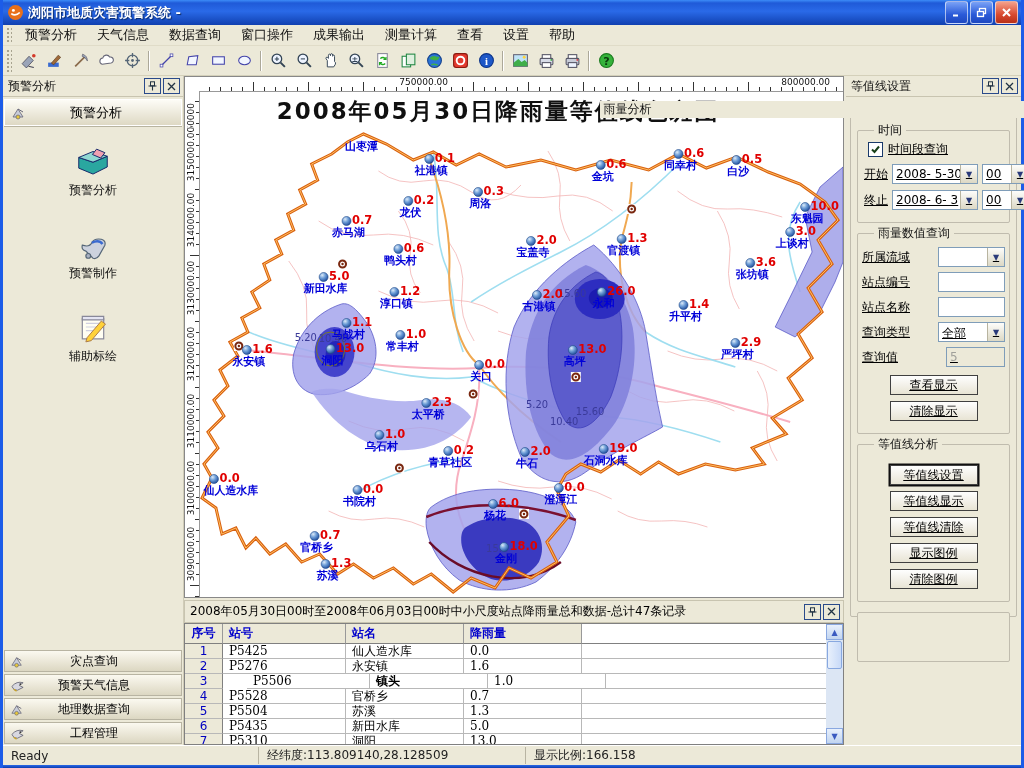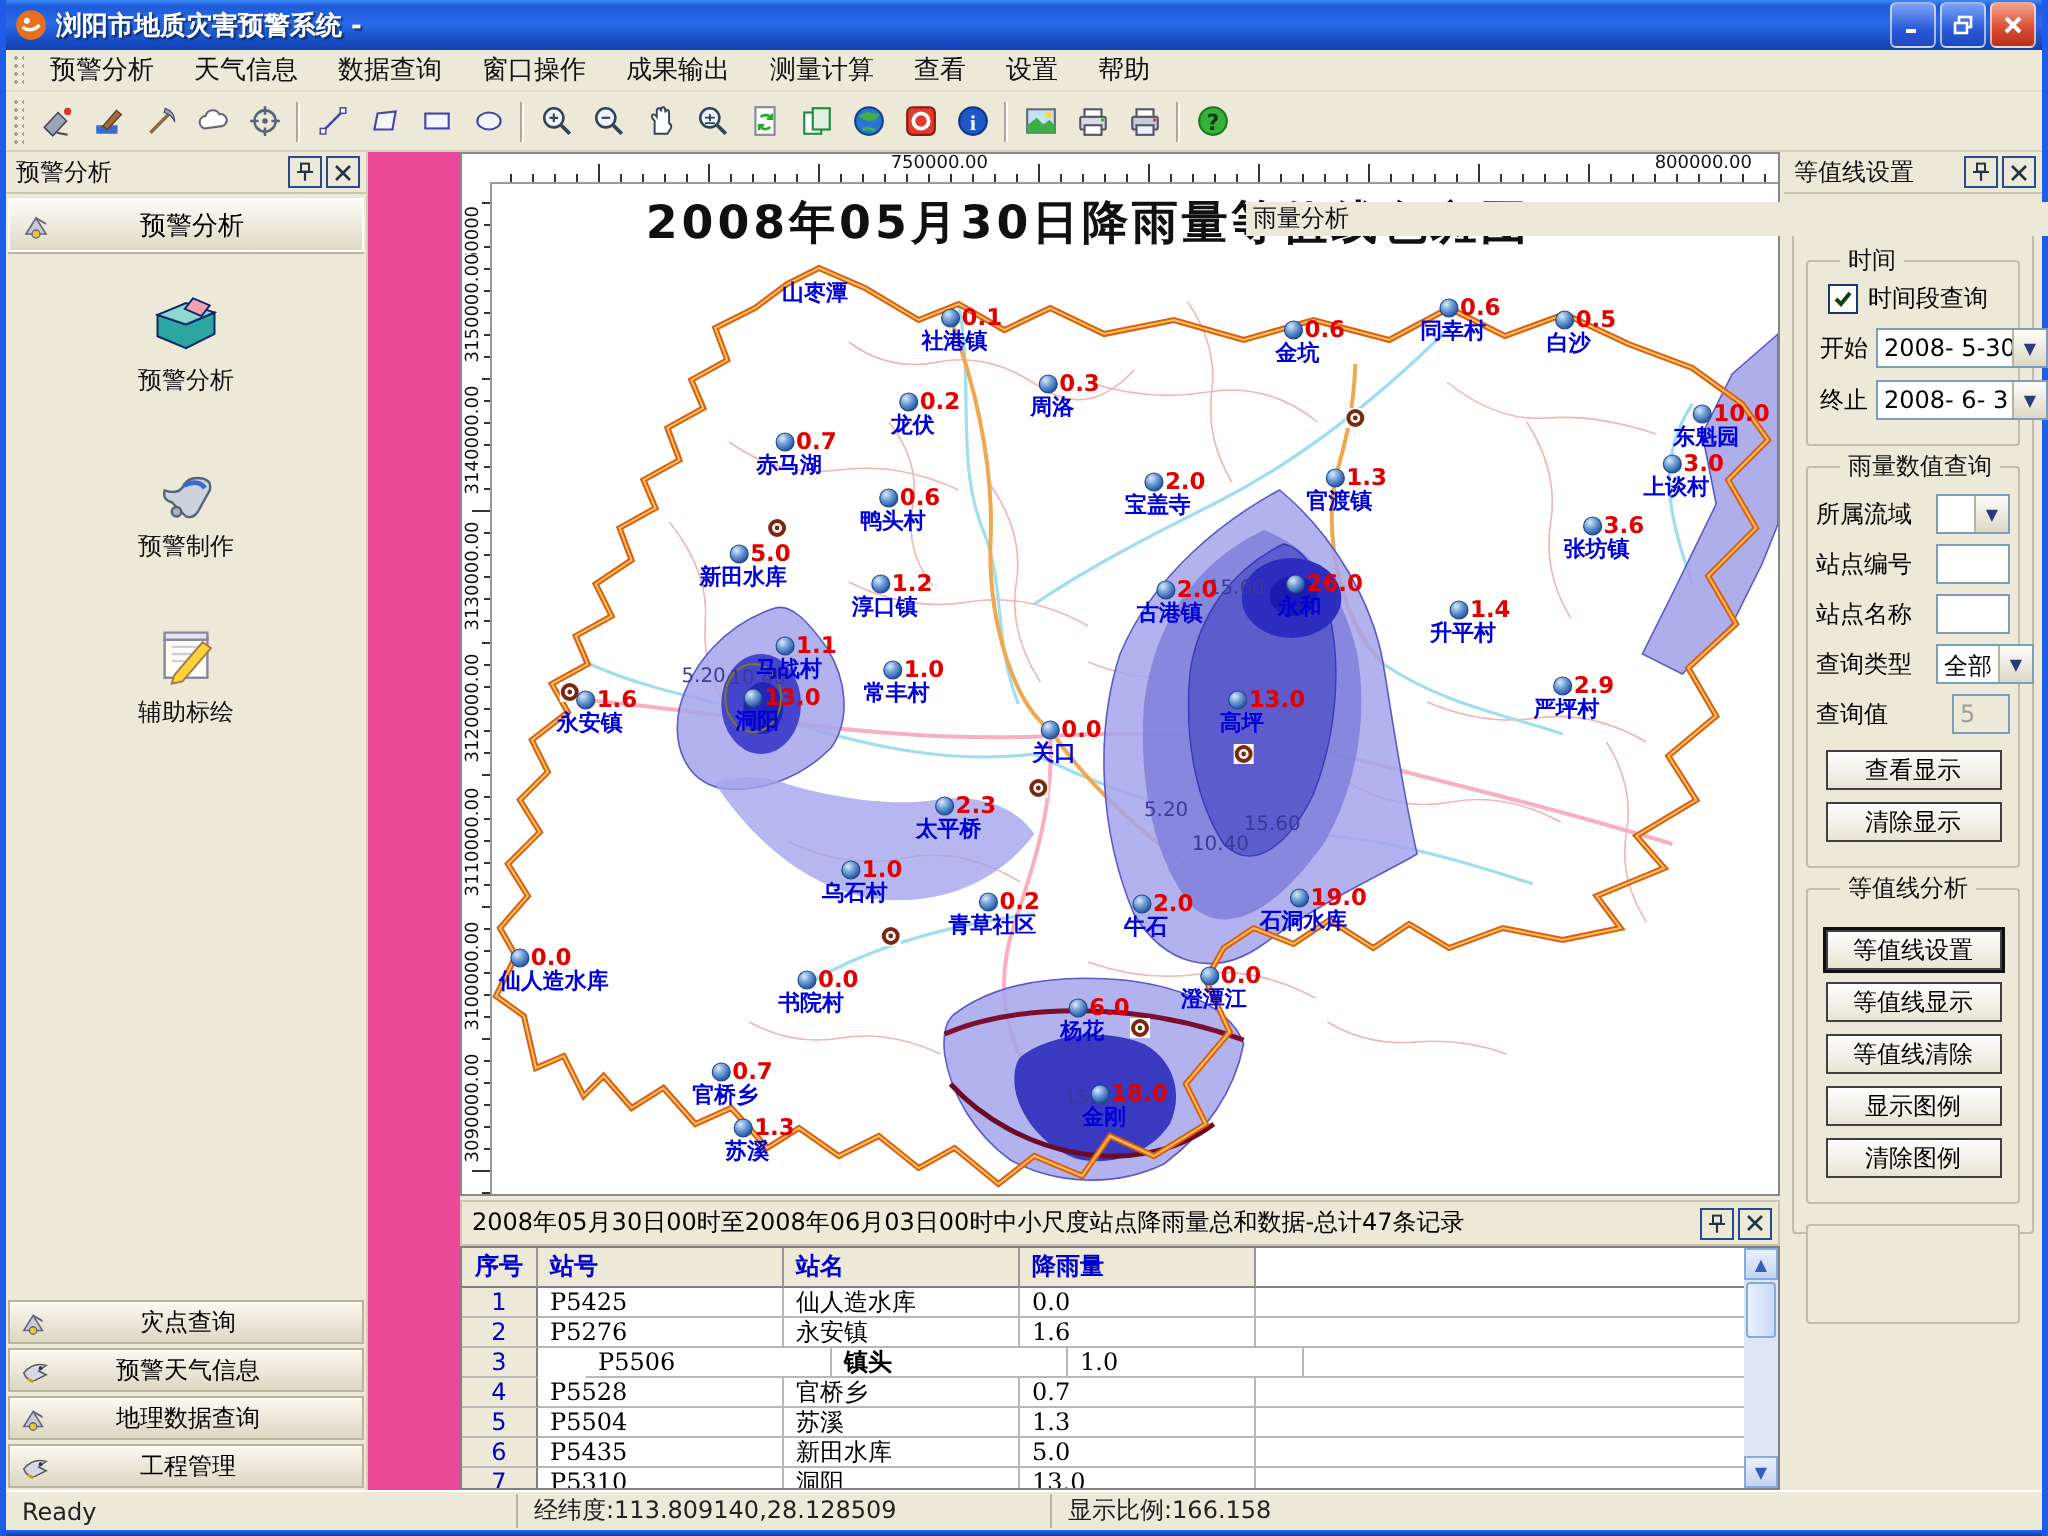--- a/index.html
+++ b/index.html
@@ -33,21 +33,21 @@
   .tool-header .htx{flex:1;text-align:center;margin-right:20px;}
   .tools{padding-top:14px;}
   .tool-item{width:100%;display:flex;flex-direction:column;align-items:center;margin-bottom:26px;cursor:default;}
   .tool-item svg{width:38px;height:38px;}
   .tool-item .tlabel{margin-top:2px;font-size:12px;color:#111;}
   .sections{margin-top:auto;padding-bottom:1px;}
   .section-bar{height:20px;margin:2px 1px 0 1px;display:flex;align-items:center;background:linear-gradient(180deg,#fbf9f0,#dcd7c2);border:1px solid #b8b4a2;}
   .section-bar svg{width:15px;height:15px;margin:0 4px 0 5px;}
   .section-bar .slabel{flex:1;text-align:center;margin-right:22px;font-size:12px;}
   
-  .center{width:660px;flex:none;display:flex;flex-direction:column;background:#ec4899;padding-left:46px;}
+  .center{width:660px;flex:none;display:flex;flex-direction:column;background:#ec4899;}
   .map-zone{height:522px;flex:none;position:relative;background:#fff;border:1px solid #888;box-sizing:border-box;}
   .ruler-corner{position:absolute;left:0;top:0;width:14px;height:14px;background:#fff;border-right:1px solid #999;border-bottom:1px solid #999;}
   .ruler-top{position:absolute;left:14px;top:0;right:0;height:14px;background:#fff;border-bottom:1px solid #999;
     background-image:repeating-linear-gradient(90deg,transparent 0 10px,#333 10px 11px),repeating-linear-gradient(90deg,transparent 0 54px,#333 54px 55px);
     background-size:100% 4px,100% 9px;background-position:left bottom,left bottom;background-repeat:no-repeat;}
   .ruler-top span{position:absolute;top:0;font-size:9px;color:#111;transform:translateX(-100%);background:#fff;padding:0 1px;}
   .ruler-left{position:absolute;left:0;top:14px;bottom:0;width:14px;background:#fff;border-right:1px solid #999;
     background-image:repeating-linear-gradient(180deg,transparent 0 10px,#333 10px 11px),repeating-linear-gradient(180deg,transparent 0 54px,#333 54px 55px);
     background-size:4px 100%,9px 100%;background-position:right top,right top;background-repeat:no-repeat;}
   .ruler-left span{position:absolute;left:6px;font-size:9px;color:#111;white-space:nowrap;transform:translate(-50%,-50%) rotate(-90deg);background:#fff;}
@@ -69,28 +69,28 @@
   .ghead .gcell{background:#ece9d8;color:#0000cc;border-right:1px solid #999;border-bottom:1px solid #808080;font-weight:bold;font-family:"DejaVu Sans",sans-serif;}
   .gcell.seq{background:#ece9d8;color:#0000c0;justify-content:center;padding:0;border-right:1px solid #808080;font-family:"DejaVu Sans",sans-serif;}
   .gcell.fill{border-right:none;background:#fff;}
   .vscroll{width:17px;flex:none;background:#dce6f4;display:flex;flex-direction:column;align-items:center;}
   .sb-btn{width:17px;height:16px;background:linear-gradient(180deg,#e8f0fc,#c2d5f0);border:1px solid #8aa8e0;box-sizing:border-box;color:#3a5ac0;font-size:8px;display:flex;align-items:center;justify-content:center;}
   .sb-thumb{width:15px;height:28px;margin-top:1px;background:linear-gradient(90deg,#e8f0fc,#c8daf8);border:1px solid #88a8e0;border-radius:2px;box-sizing:border-box;}
   .sb-spring{flex:1;}
   
   .right-panel{flex:1;background:#ece9d8;display:flex;flex-direction:column;border-left:2px solid #ece9d8;min-width:0;}
   .rp-body{flex:1;position:relative;padding:4px 3px 0 3px;}
-  .grp{border:1px solid #c0bcae;border-radius:2px;position:relative;background:#ece9d8;}
+  .grp{border:1px solid #c0bcae;border-radius:2px;position:relative;background:#ece9d8;text-decoration:underline;}
   .grp .legend{position:absolute;top:-9px;left:16px;background:#ece9d8;padding:0 4px;font-size:12px;color:#111;}
   .grp .legend.center{left:50%;transform:translateX(-50%);}
   .grp-main{margin:8px 1px 0 1px;padding:10px 4px 6px 4px;height:508px;box-sizing:border-box;}
   .grp-inner{margin:10px 2px 0 2px;padding:8px 4px 6px 4px;}
   .cb-row{display:flex;align-items:center;margin:2px 0 6px 6px;}
   .cbox{width:13px;height:13px;background:#fff;border:1px solid #1a3a6a;margin-right:5px;display:flex;align-items:center;justify-content:center;flex:none;}
-  .field-row{display:flex;align-items:center;margin:5px 0;}
+  .field-row{display:flex;align-items:center;margin:5px 0;gap:16px;}
   .field-row .flabel{width:60px;flex:none;font-size:12px;}
   .combo{flex:1;height:20px;background:#fff;border:1px solid #7f9db9;display:flex;align-items:stretch;box-sizing:border-box;}
   .combo .cval{flex:1;padding:2px 3px;font-size:12px;overflow:hidden;white-space:nowrap;}
   .combo .carr{width:16px;flex:none;background:linear-gradient(180deg,#fdfdfb,#dcd8c4);border-left:1px solid #b8b4a0;display:flex;align-items:center;justify-content:center;color:#2a3a7a;font-size:8px;}
   .tbox{flex:1;height:20px;background:#fff;border:1px solid #7f9db9;box-sizing:border-box;padding:2px 3px;font-size:12px;}
   .tbox.disabled{color:#a0a09a;background:#ece9d8;}
   .xp-btn{display:block;width:88px;height:20px;margin:6px auto;background:linear-gradient(180deg,#fefefe,#e8e4d4);border:1px solid #404040;font-size:12px;font-family:inherit;padding:0;}
   .xp-btn.default{box-shadow:0 0 0 1.5px #101010;}
   .dt-row{display:flex;align-items:center;margin:6px 0;}
   .dt-row .flabel{width:28px;flex:none;margin-left:2px;}

